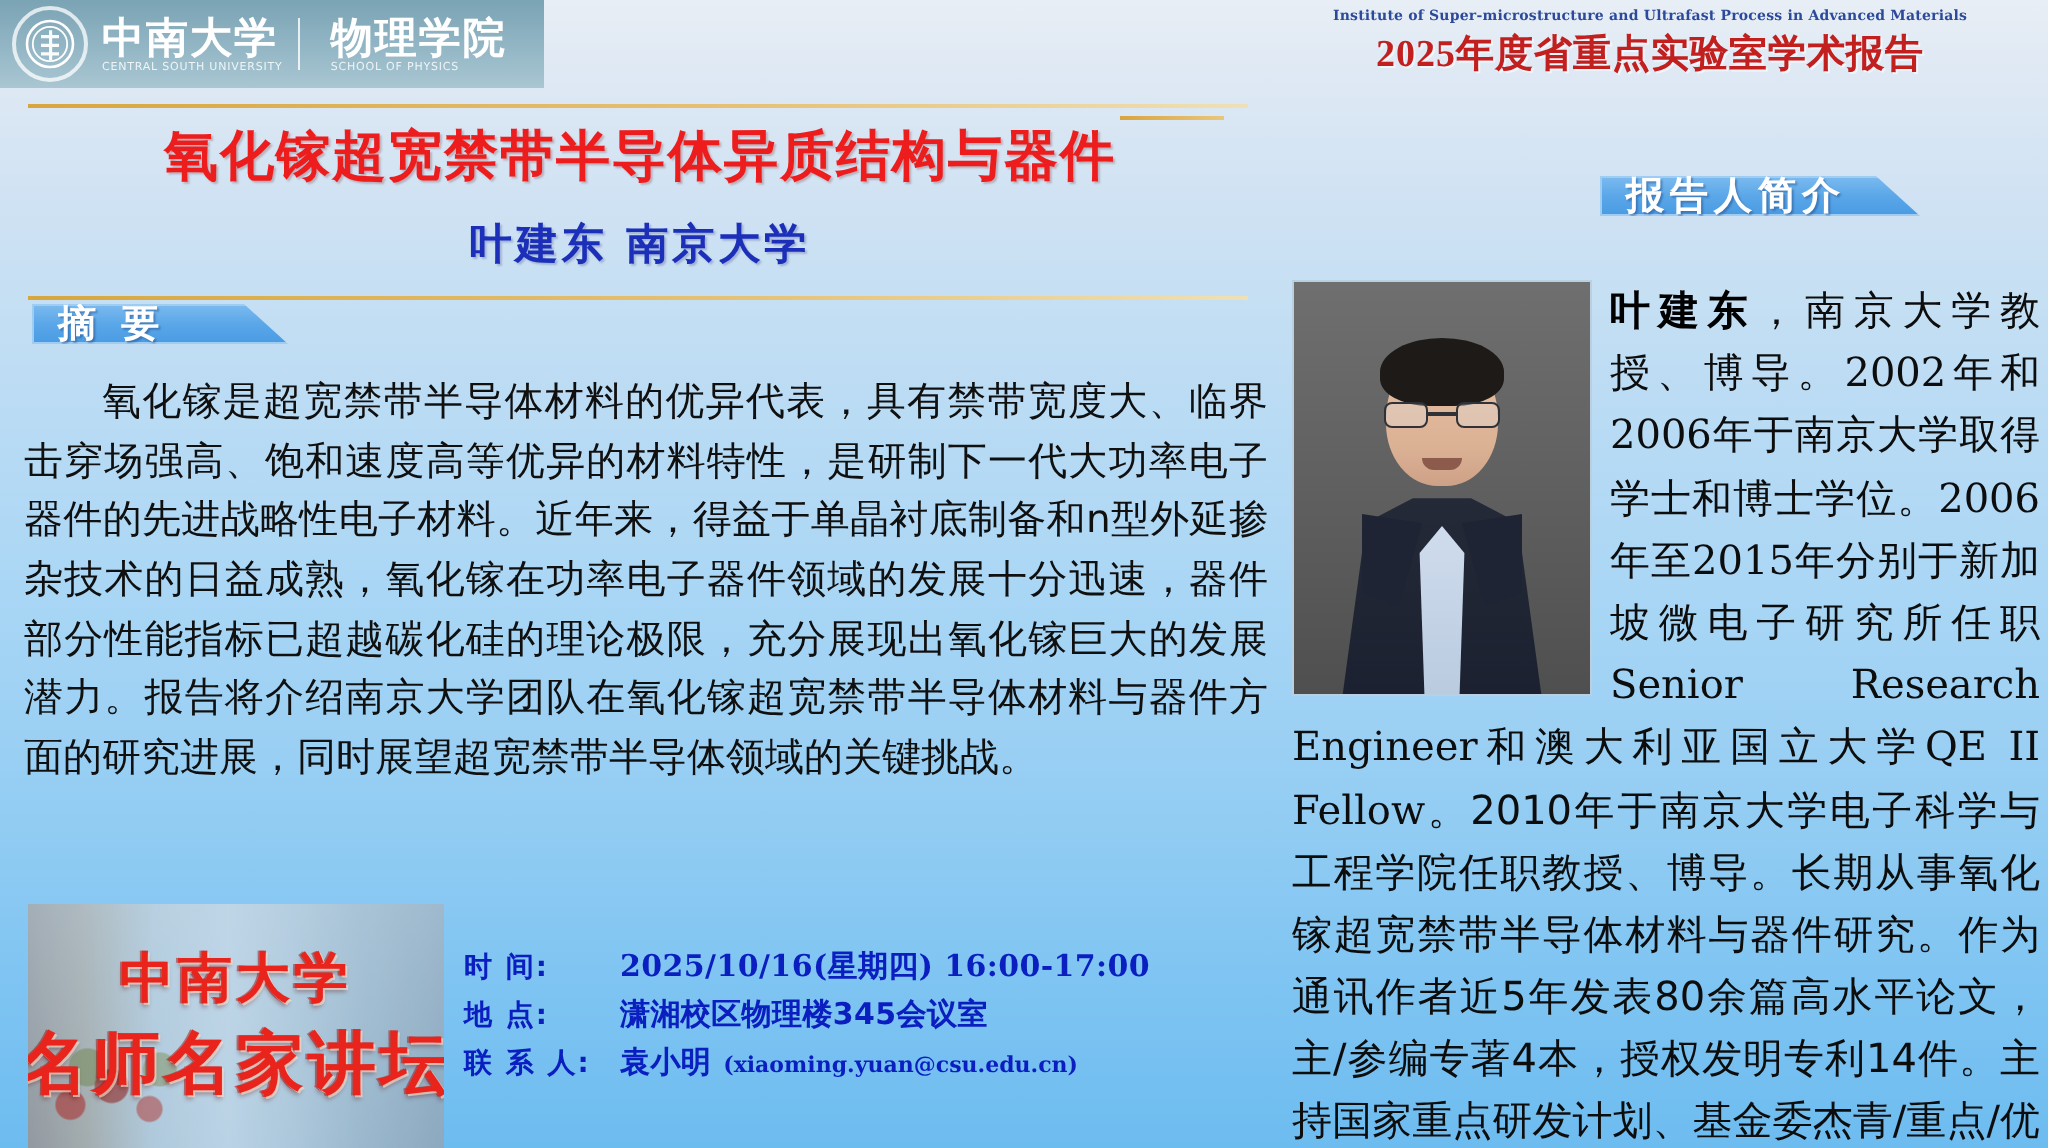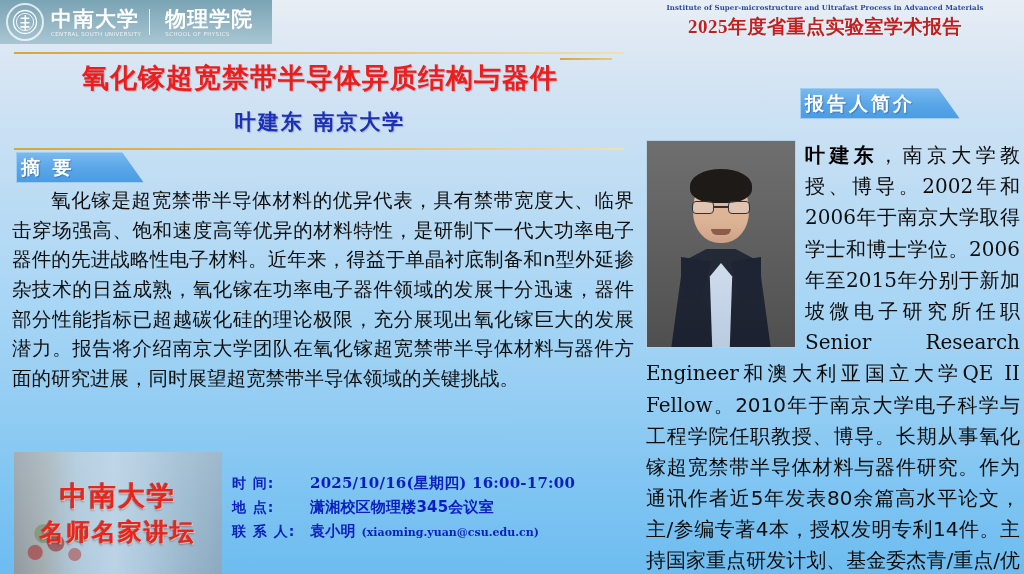--- a/index.html
+++ b/index.html
@@ -143,28 +143,28 @@
     font-weight: bold;
     font-size: 21px;
     color: #1b2fb8;
     letter-spacing: 2px;
     text-shadow: 1px 1px 1px rgba(40,40,120,0.25);
   }
 
   
   .banner {
     position: absolute;
-    height: 31px;
+    height: 20px;
     background: linear-gradient(180deg, #79b9ef 0%, #5aa7e8 50%, #4b9ce4 100%);
     border: 1px solid #9fcdf2;
     box-sizing: border-box;
     display: flex;
     align-items: center;
     clip-path: polygon(0 0, calc(100% - 22px) 0, 100% 100%, 0 100%);
-    padding-left: 4px;
+    padding-left: 12px;
     padding-right: 26px;
   }
   .banner-text {
     font-family: "DejaVu Sans", "Liberation Sans", sans-serif;
     font-weight: bold;
     font-size: 19px;
     color: #ffffff;
     letter-spacing: 3px;
     text-shadow: 1px 1px 1px rgba(30,70,130,0.45);
     white-space: nowrap;
@@ -263,21 +263,21 @@
     font-weight: bold;
     color: #e8241c;
     letter-spacing: 2px;
     text-shadow:
       1px 1px 0 rgba(255,220,200,0.65),
       -1px 0 0 rgba(160,20,14,0.5),
       0 2px 2px rgba(90,10,8,0.35);
     white-space: nowrap;
   }
   .forum-line.l1 { font-size: 27px; }
-  .forum-line.l2 { font-size: 24px; }
+  .forum-line.l2 { font-size: 34px; }
 
   
   .bio-col {
     position: absolute;
     left: 646px; top: 140px;
     width: 374px;
     font-family: "DejaVu Sans", "Liberation Sans", sans-serif;
     font-size: 20px;
     line-height: 1.56;
     color: #0d0d0d;

